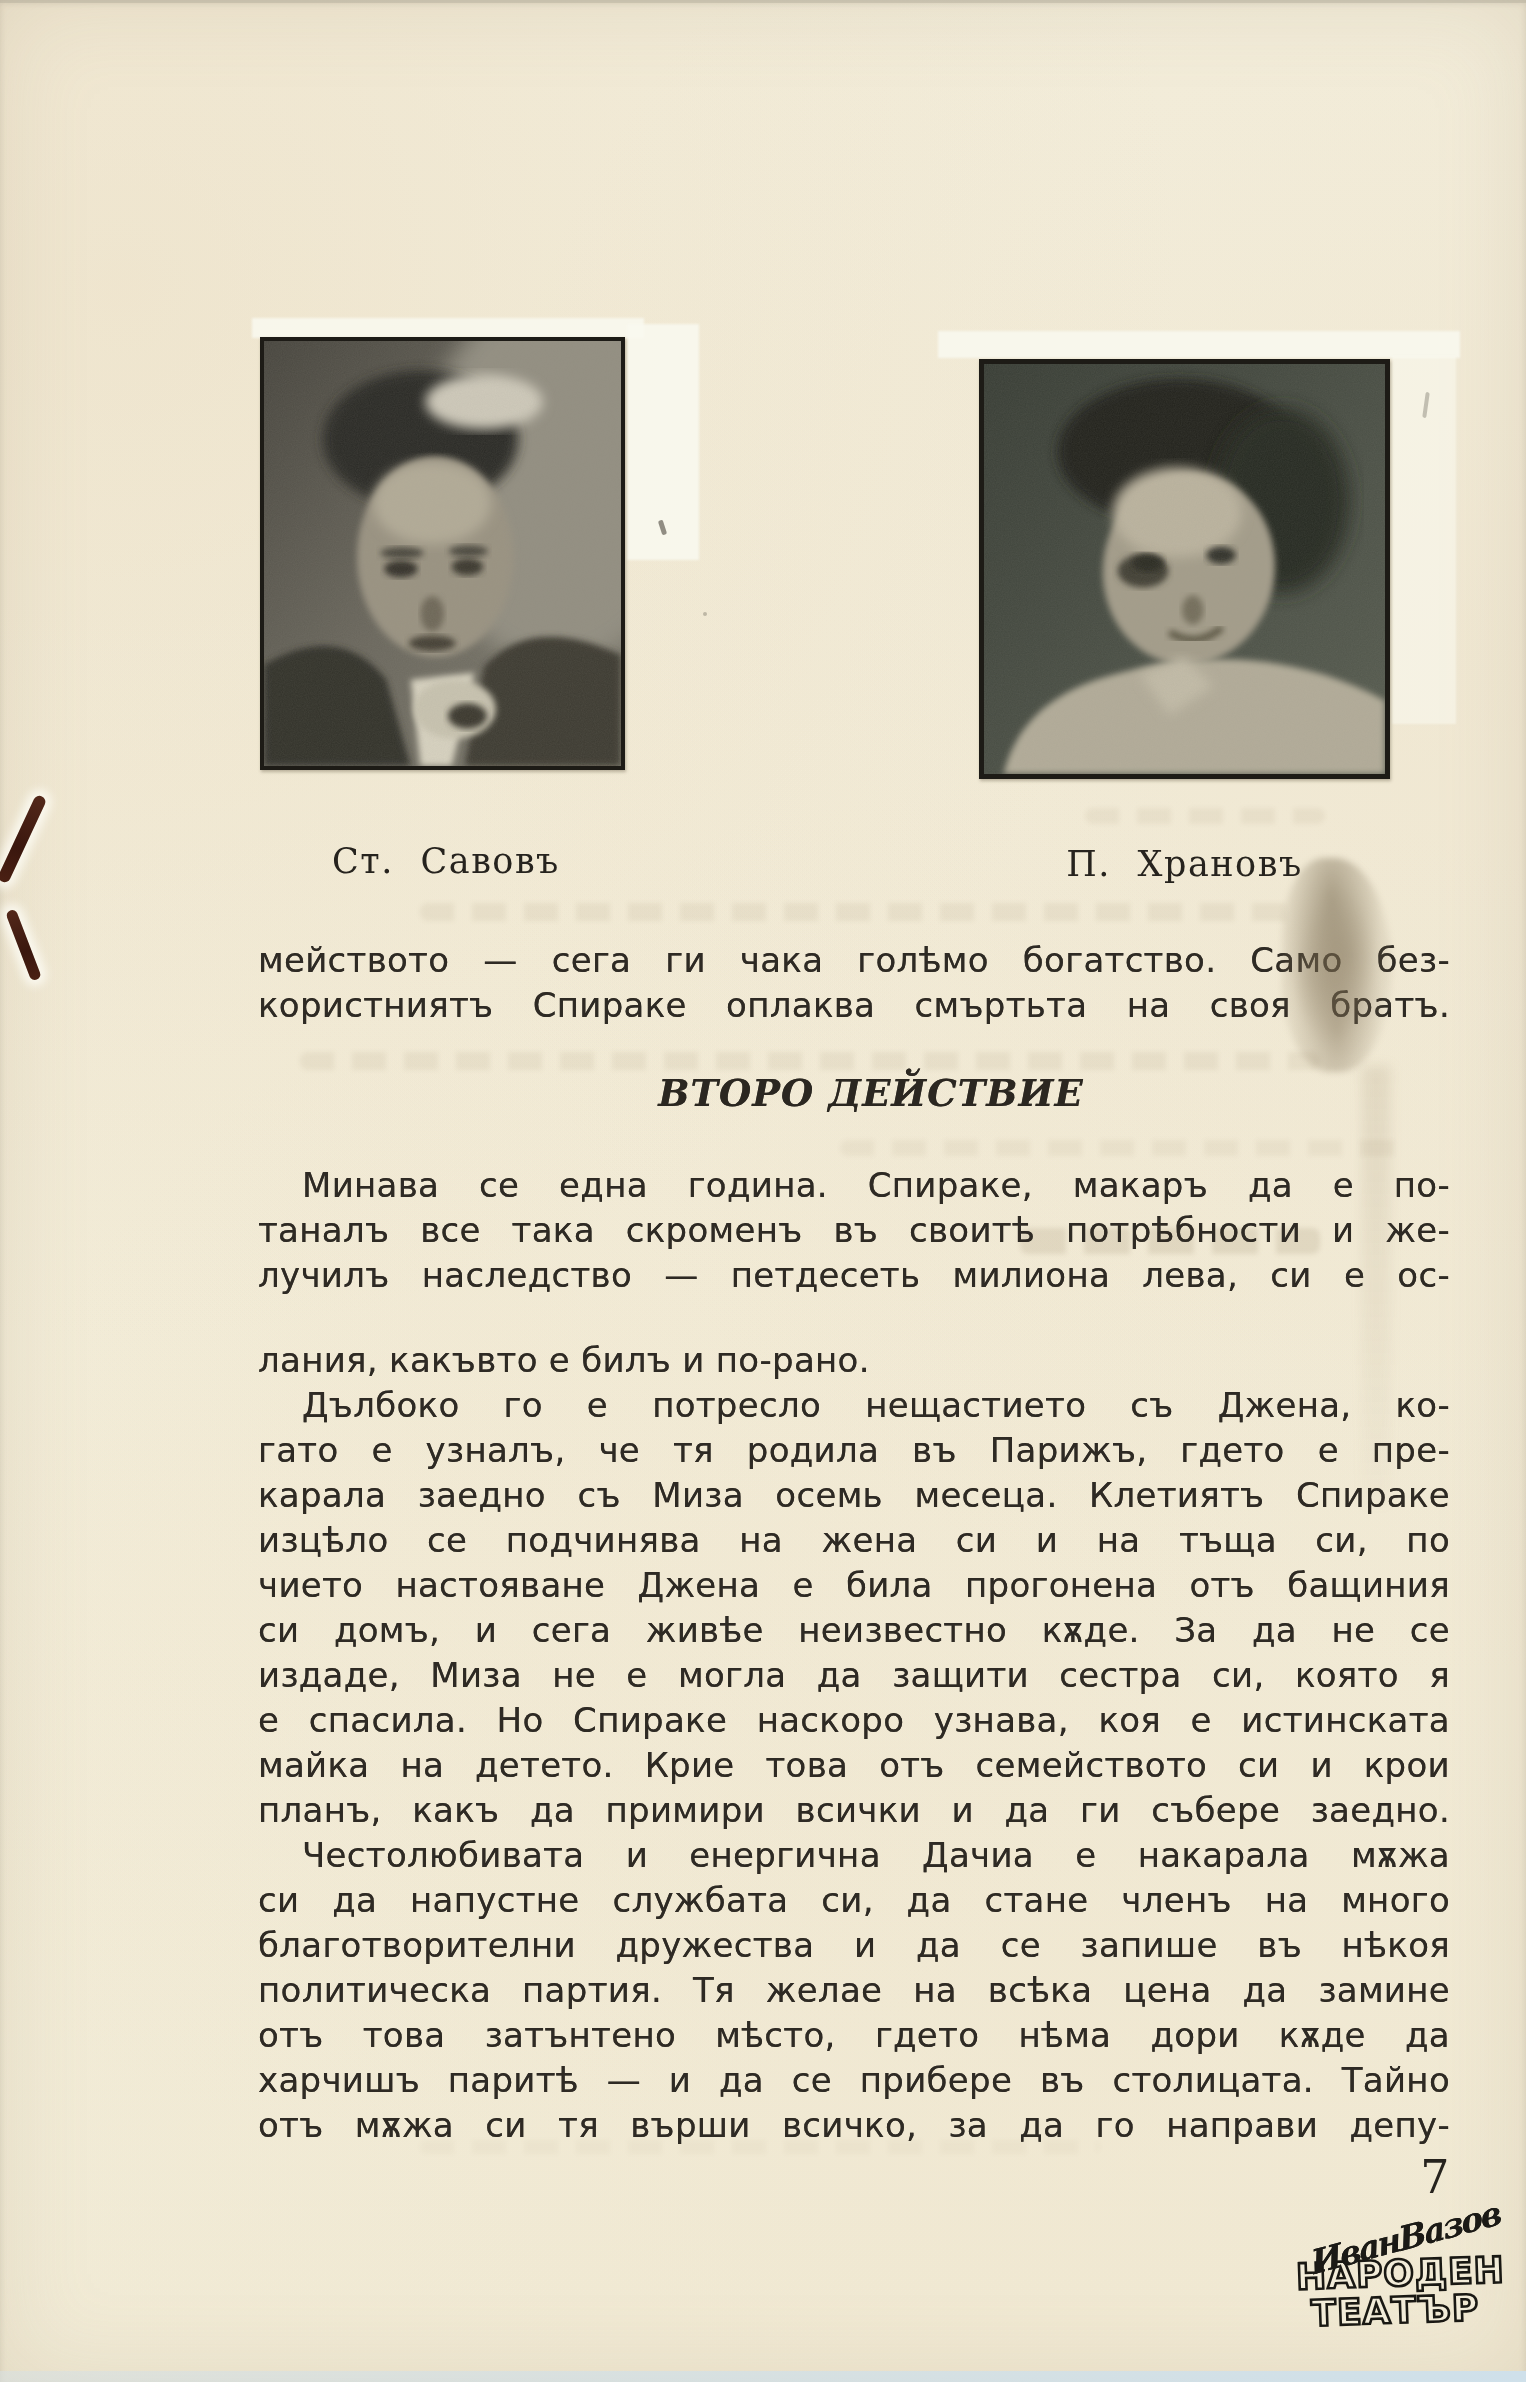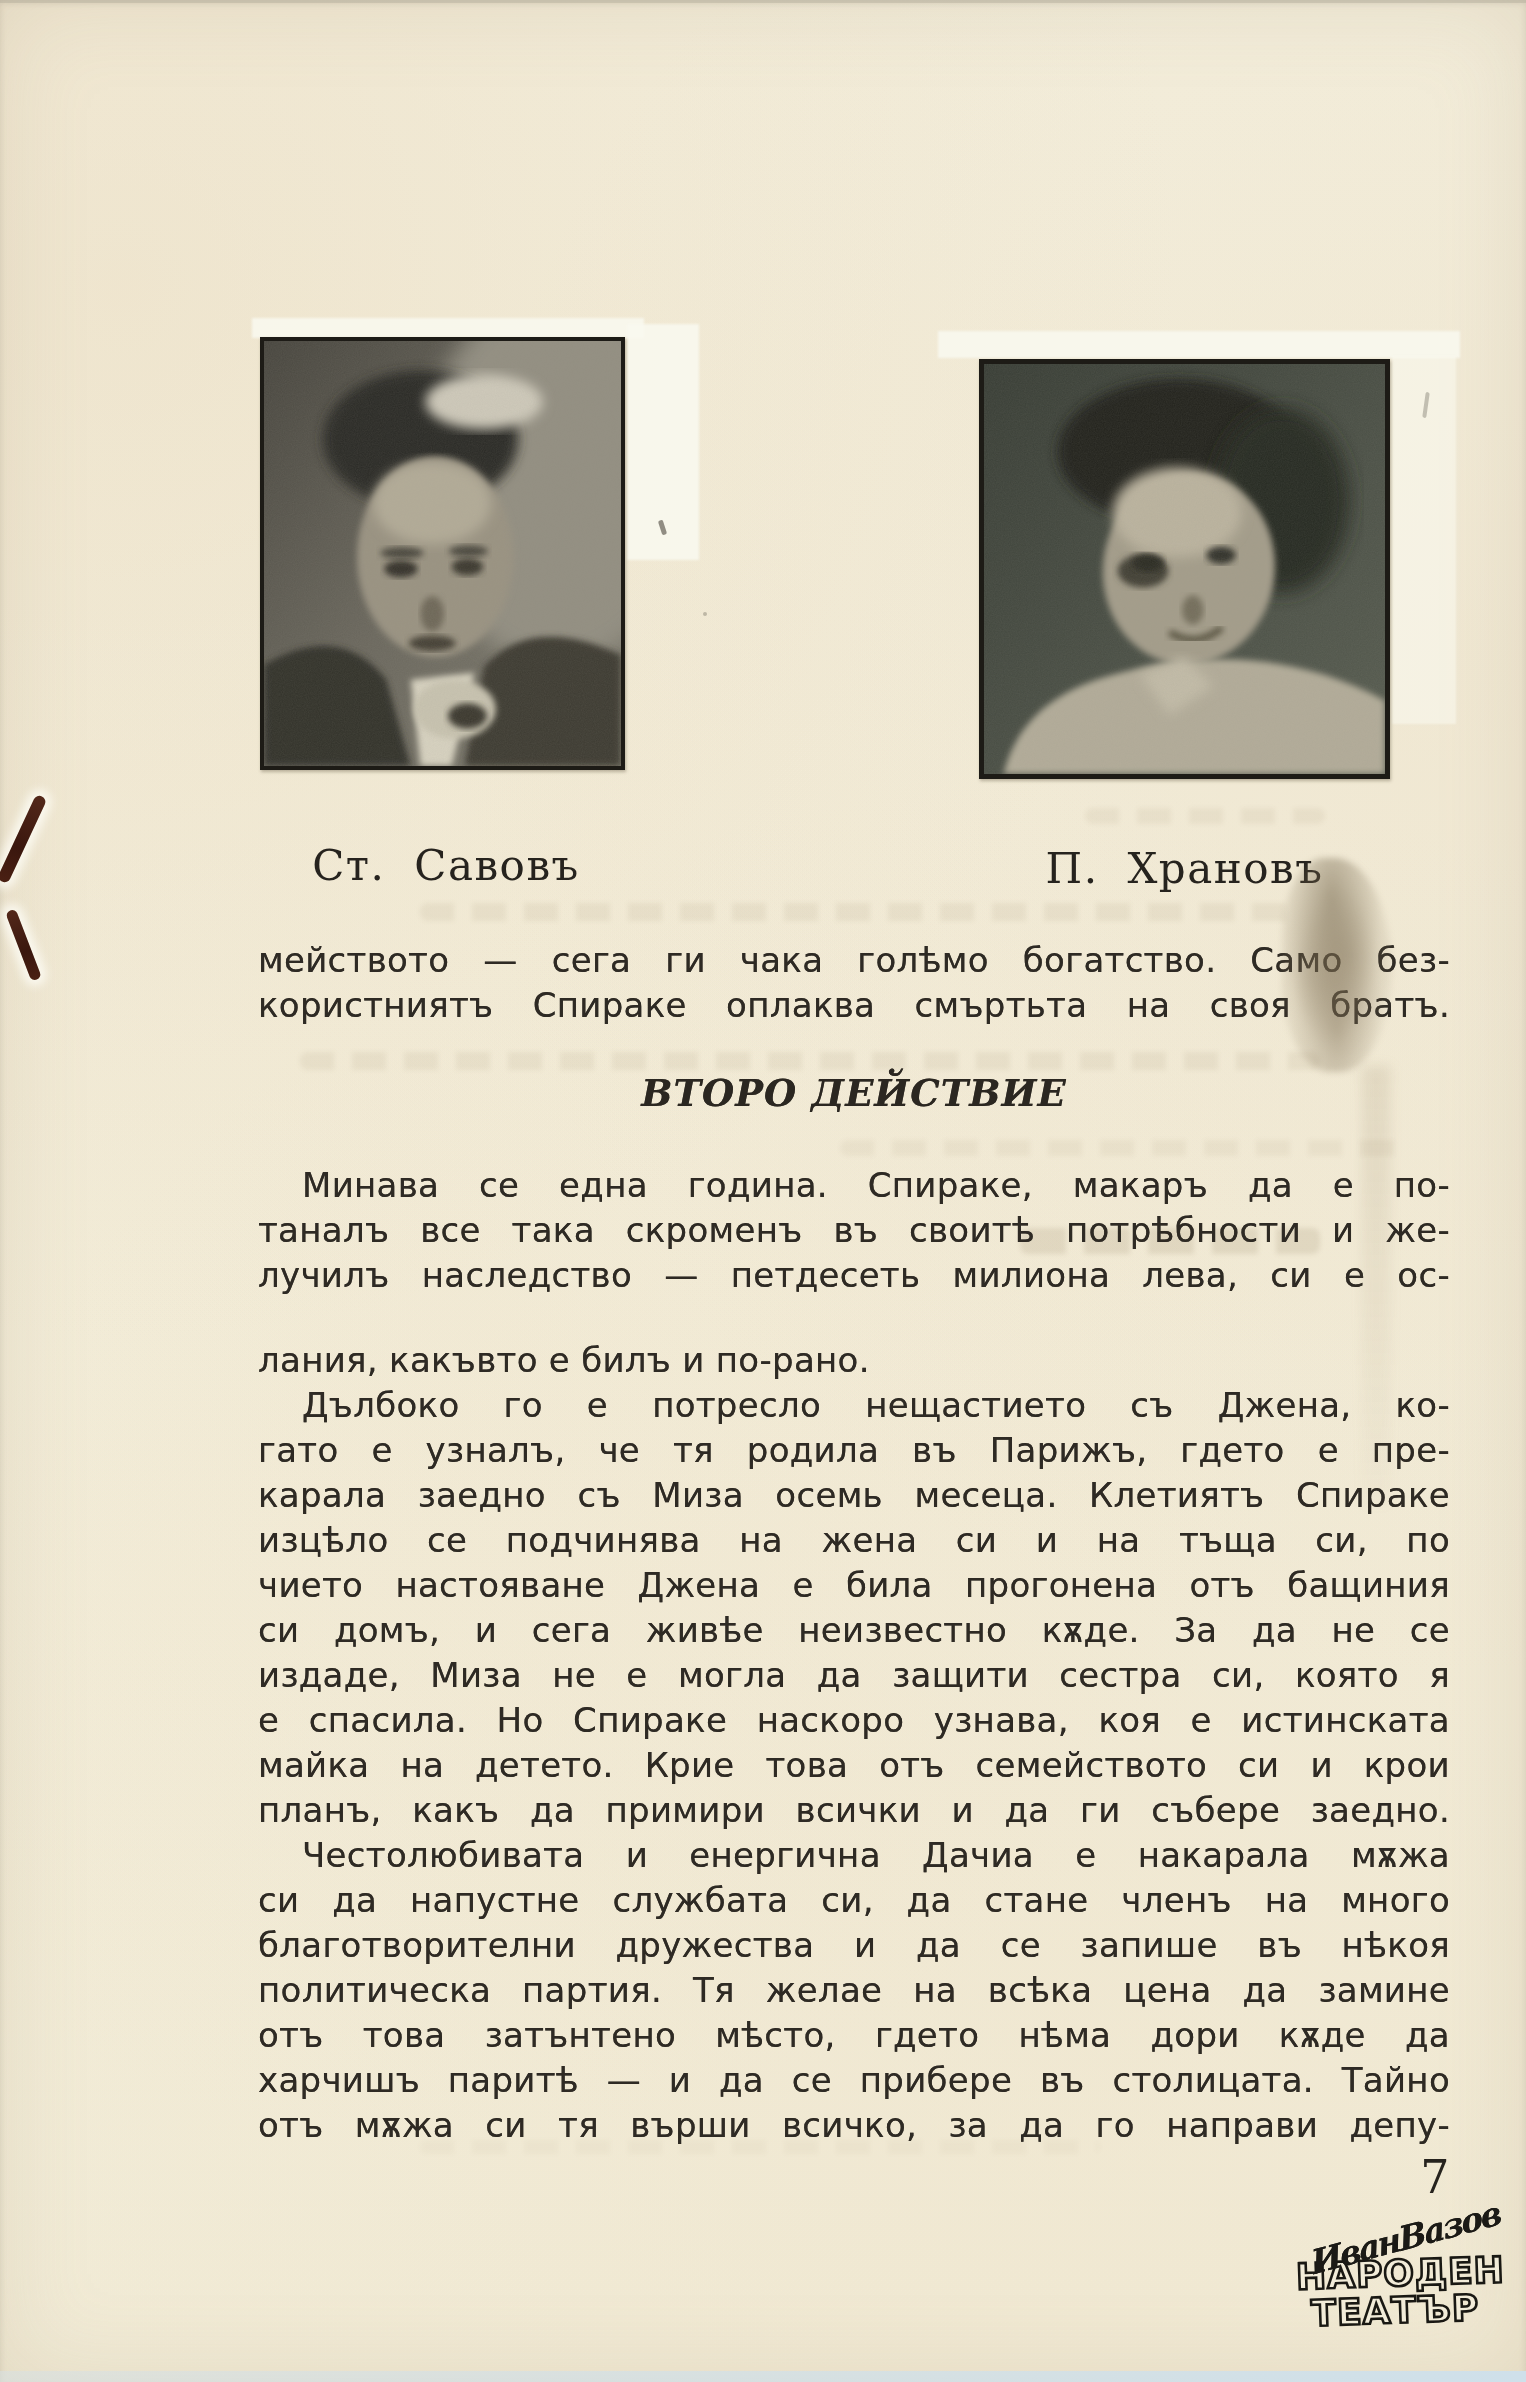--- a/index.html
+++ b/index.html
@@ -22,34 +22,34 @@
          background:#5a574e;box-shadow:1px 2px 3px rgba(80,70,50,.35);}
   .photo svg{display:block;width:100%;height:100%;}
   .photo-left{left:260px;top:337px;width:365px;height:433px;}
   .photo-right{left:979px;top:359px;width:411px;height:420px;border-width:5px;}
   .lightstrip{position:absolute;background:rgba(249,249,240,.85);filter:blur(1px);}
   .strip-left-top{left:252px;top:318px;width:392px;height:20px;}
   .strip-left-right{left:627px;top:324px;width:72px;height:236px;}
   .strip-right-top{left:938px;top:331px;width:522px;height:27px;}
   .strip-right-right{left:1392px;top:356px;width:64px;height:368px;background:rgba(249,249,240,.55);}
   
-  .caption{position:absolute;font-family:"DejaVu Serif", serif;font-size:42px;
+  .caption{position:absolute;font-family:"DejaVu Serif", serif;font-size:35px;
            color:#26231e;letter-spacing:1.5px;word-spacing:14px;text-align:center;}
   .caption-left{left:262px;top:841px;width:368px;}
   .caption-right{left:979px;top:844px;width:411px;}
   
   .textcol{position:absolute;left:258px;width:1192px;color:#2e2a24;}
   .tline{height:45px;line-height:45px;font-size:34px;letter-spacing:.3px;
          text-align:justify;text-align-last:justify;white-space:normal;
          text-shadow:0 0 .4px rgba(46,42,36,.8);}
   .tline.noj{text-align:left;text-align-last:left;margin-top:40px;}
   .tline.ind{text-indent:44px;}
   #intro-lines{top:938px;}
   #body-lines{top:1163px;}
-  .heading{position:absolute;left:258px;top:1072px;width:1192px;height:42px;
+  .heading{position:absolute;left:275px;top:1072px;width:1192px;height:42px;
            line-height:42px;text-align:center;font-family:"DejaVu Serif", serif;
            font-style:italic;font-weight:bold;font-size:37px;letter-spacing:1px;
            color:#2b2721;text-shadow:0 0 .5px rgba(43,39,33,.8);}
   
   .pagenum{position:absolute;left:1405px;top:2150px;width:60px;text-align:center;
            font-family:"DejaVu Serif", serif;font-size:46px;color:#26231e;}
   
   .stamp{position:absolute;left:1296px;top:2220px;width:196px;text-align:center;
          transform:rotate(-2deg);color:#1b1a16;}
   .stamp .sig{font-family:"DejaVu Serif", serif;font-style:italic;font-weight:bold;

